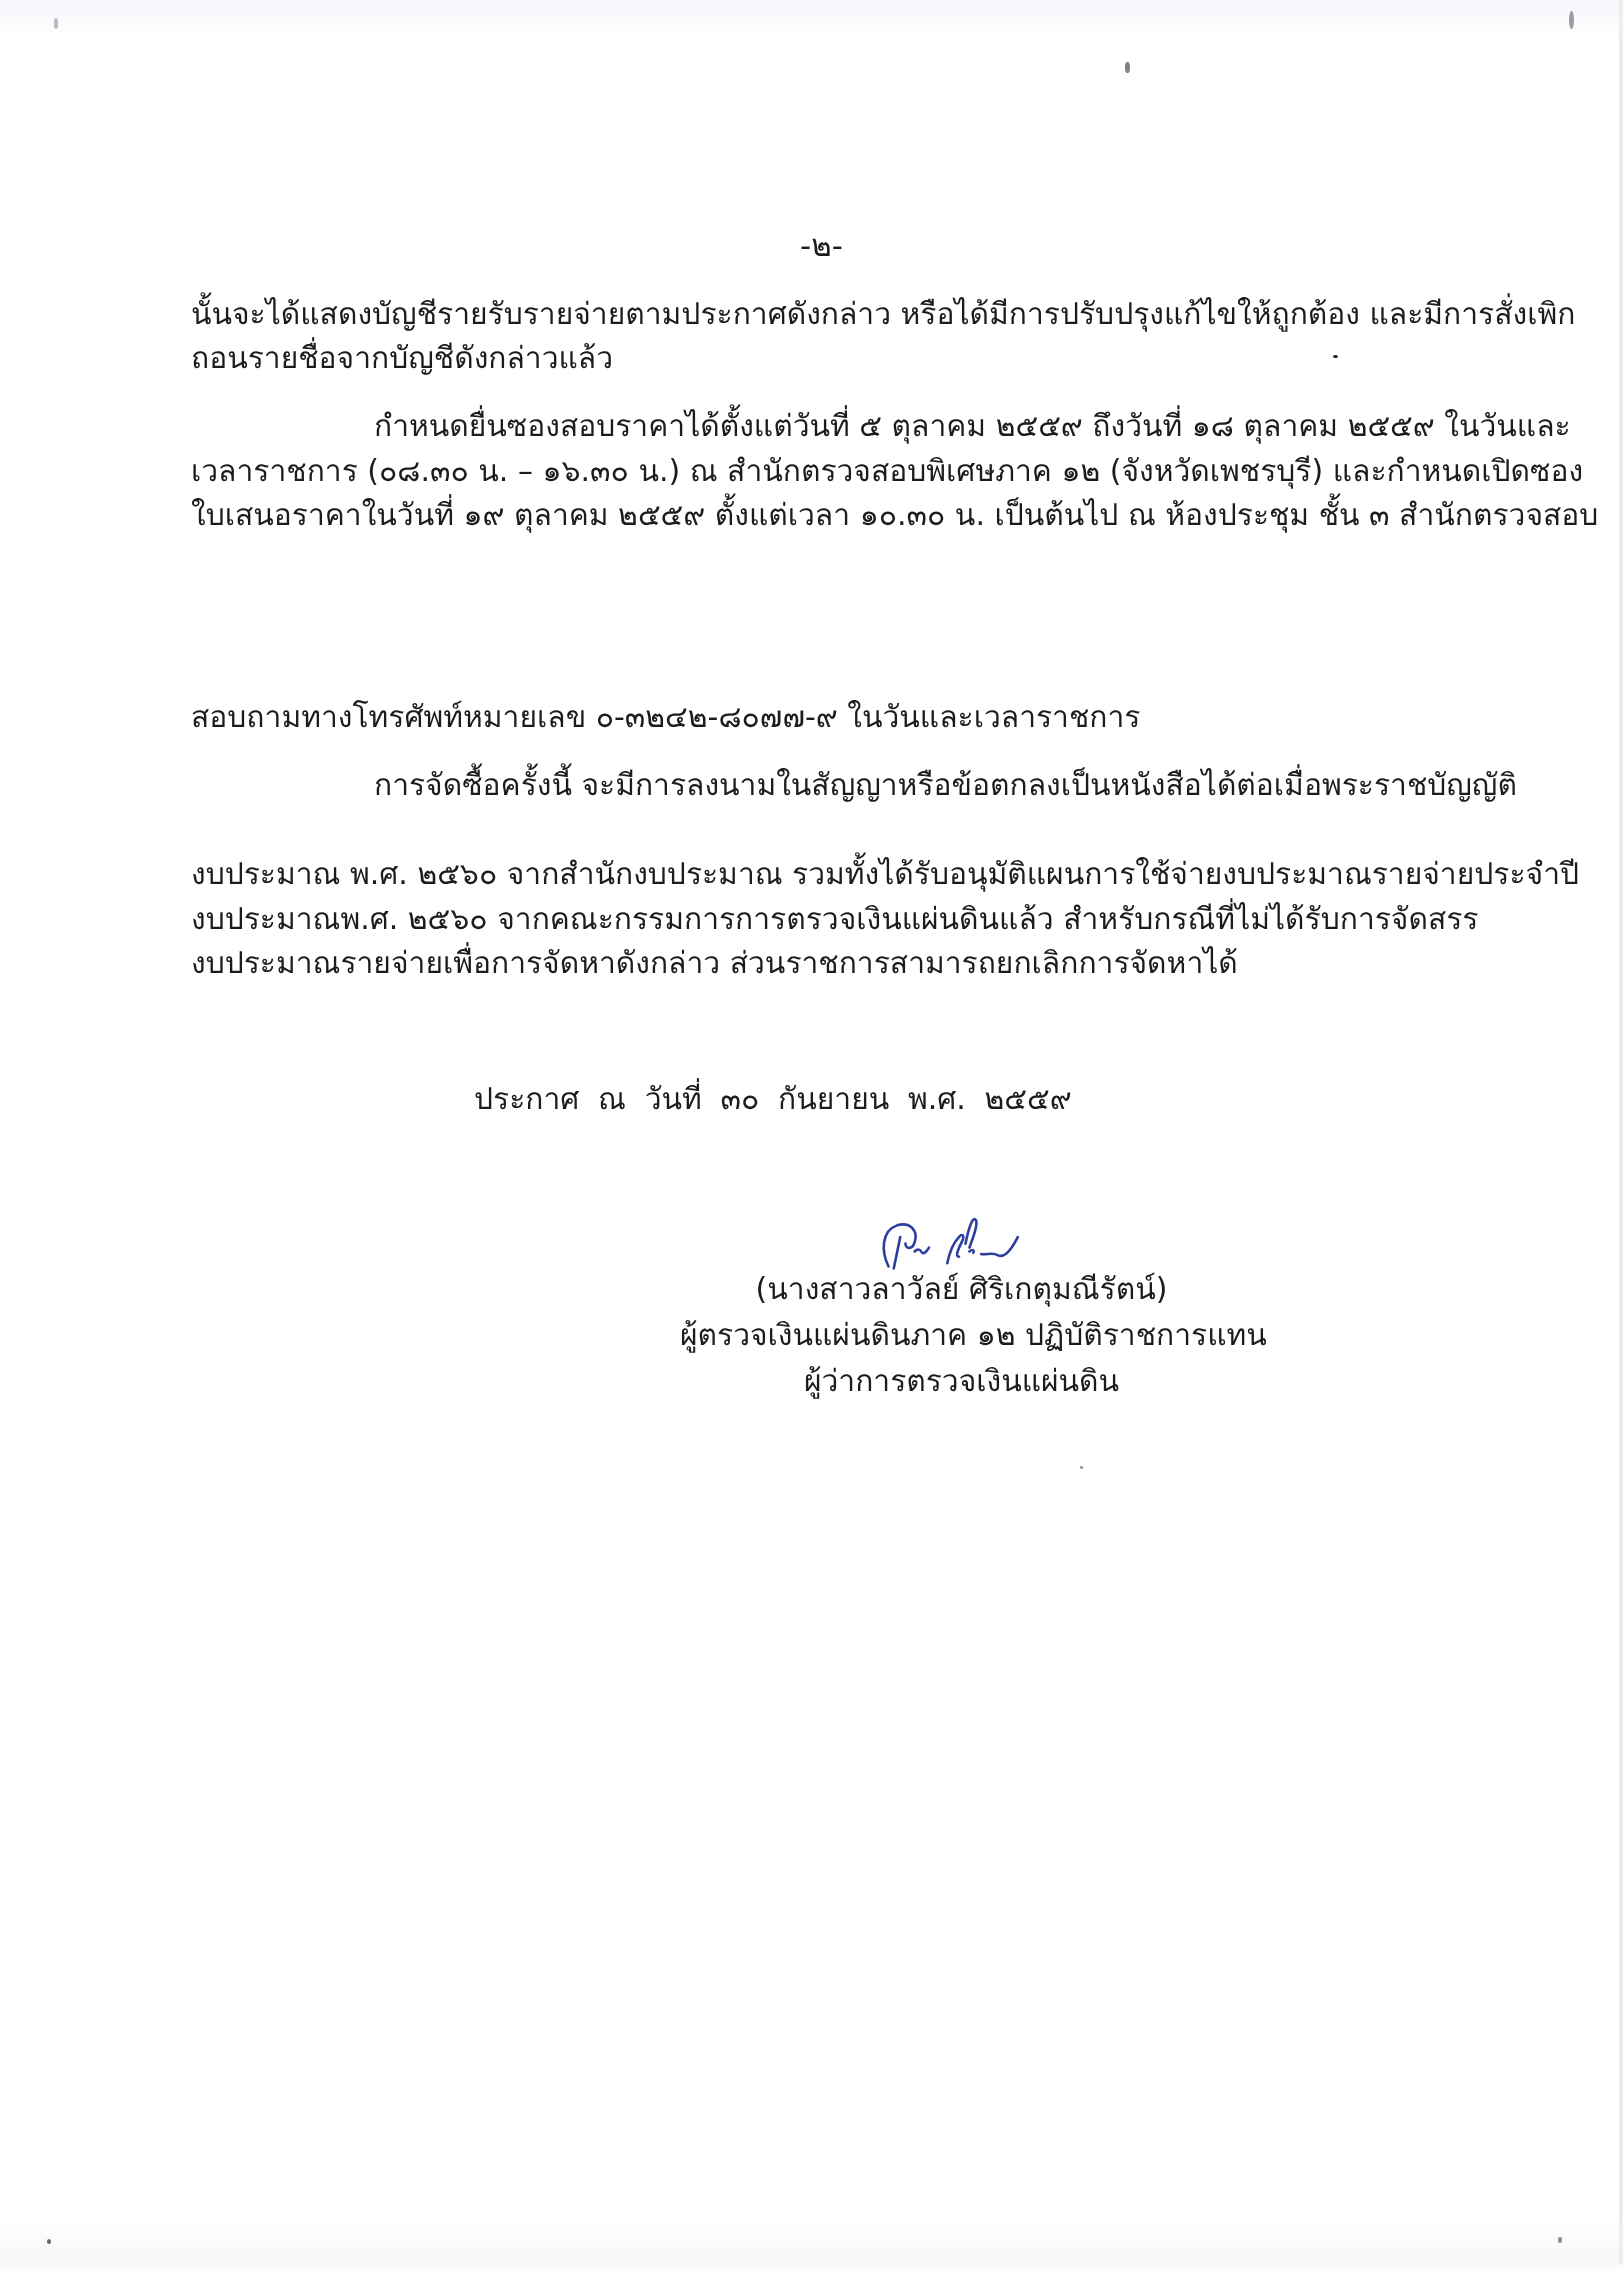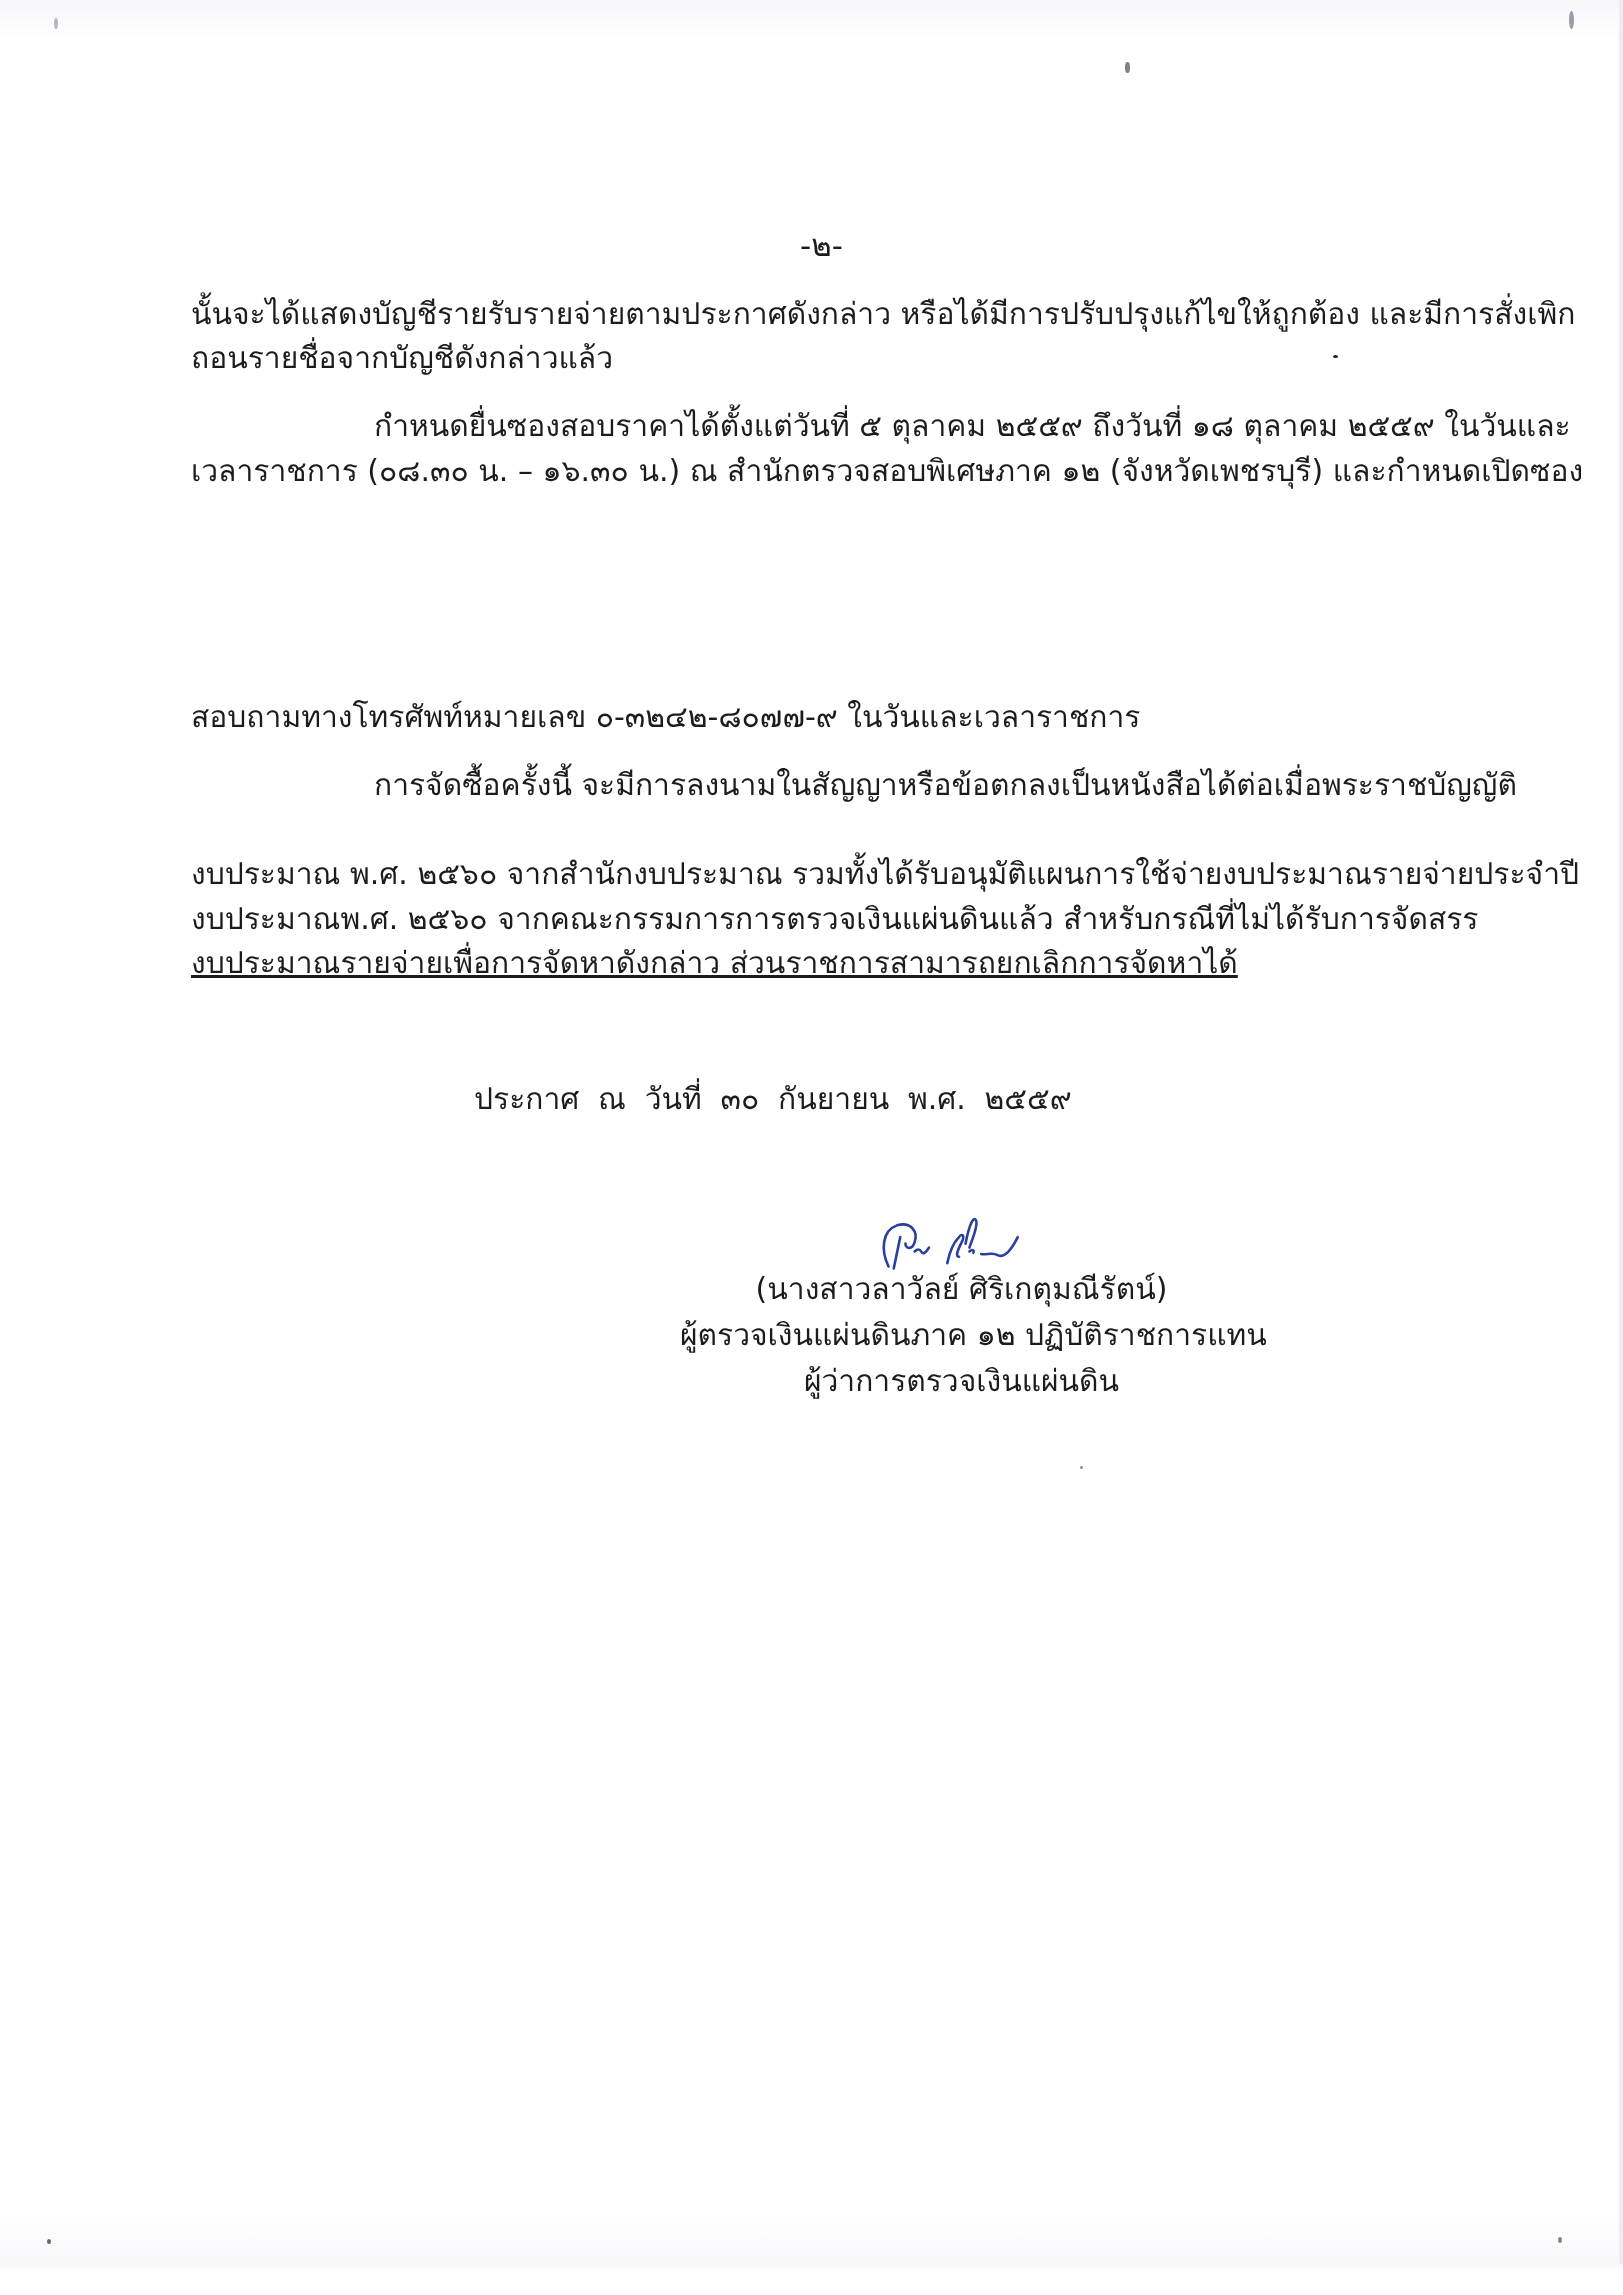--- a/index.html
+++ b/index.html
@@ -101,27 +101,28 @@
   <div class="speck" style="left:1558px;top:2237px;width:3.9px;height:5.9px;background:#888;"></div>
   <div class="speck" style="left:1080px;top:1466px;width:2.6px;height:2.6px;background:#999;"></div>
 
   <div class="page-number">-๒-</div>
 
   <div class="line justify" style="top:288px;">นั้นจะได้แสดงบัญชีรายรับรายจ่ายตามประกาศดังกล่าว หรือได้มีการปรับปรุงแก้ไขให้ถูกต้อง และมีการสั่งเพิก</div>
   <div class="line last" style="top:332px;">ถอนรายชื่อจากบัญชีดังกล่าวแล้ว</div>
 
   <div class="line indent" style="top:400px;">กำหนดยื่นซองสอบราคาได้ตั้งแต่วันที่ ๕ ตุลาคม ๒๕๕๙ ถึงวันที่ ๑๘ ตุลาคม ๒๕๕๙ ในวันและ</div>
   <div class="line justify" style="top:445px;">เวลาราชการ (๐๘.๓๐ น. – ๑๖.๓๐ น.)  ณ สำนักตรวจสอบพิเศษภาค ๑๒ (จังหวัดเพชรบุรี) และกำหนดเปิดซอง</div>
+  <div class="line justify" style="top:489px;">ใบเสนอราคาในวันที่ ๑๙ ตุลาคม ๒๕๕๙ ตั้งแต่เวลา ๑๐.๓๐ น. เป็นต้นไป ณ ห้องประชุม ชั้น ๓ สำนักตรวจสอบ</div>
 
   <div class="line last" style="top:691px;">สอบถามทางโทรศัพท์หมายเลข ๐-๓๒๔๒-๘๐๗๗-๙ ในวันและเวลาราชการ</div>
 
   <div class="line indent" style="top:759px;">การจัดซื้อครั้งนี้ จะมีการลงนามในสัญญาหรือข้อตกลงเป็นหนังสือได้ต่อเมื่อพระราชบัญญัติ</div>
   <div class="line justify" style="top:848px;">งบประมาณ พ.ศ. ๒๕๖๐ จากสำนักงบประมาณ รวมทั้งได้รับอนุมัติแผนการใช้จ่ายงบประมาณรายจ่ายประจำปี</div>
   <div class="line justify" style="top:893px;">งบประมาณพ.ศ. ๒๕๖๐ จากคณะกรรมการการตรวจเงินแผ่นดินแล้ว สำหรับกรณีที่ไม่ได้รับการจัดสรร</div>
-  <div class="line last" style="top:937px;text-decoration:underline;">งบประมาณรายจ่ายเพื่อการจัดหาดังกล่าว ส่วนราชการสามารถยกเลิกการจัดหาได้</div>
+  <div class="line last" style="top:937px;">งบประมาณรายจ่ายเพื่อการจัดหาดังกล่าว ส่วนราชการสามารถยกเลิกการจัดหาได้</div>
 
   <div class="line announce" style="top:1073px;">ประกาศ  ณ  วันที่  ๓๐ กันยายน  พ.ศ.  ๒๕๕๙</div>
 
   <svg class="signature" viewBox="0 0 260 95">
     <g fill="none" stroke="#2c3f9e" stroke-width="4" stroke-linecap="round" stroke-linejoin="round">
       <path d="M22,85 C10,60 12,30 35,22 C55,16 68,30 62,48 C58,60 48,58 48,50"></path>
       <path d="M40,40 L30,88"></path>
       <path d="M62,62 C66,58 70,58 72,62 C74,66 78,66 84,56"></path>
       <path d="M112,80 C116,60 124,46 130,40 C134,34 140,36 134,48 C128,60 124,70 130,70"></path>
       <path d="M140,50 C146,20 152,8 156,14 C160,22 150,44 146,56"></path>

